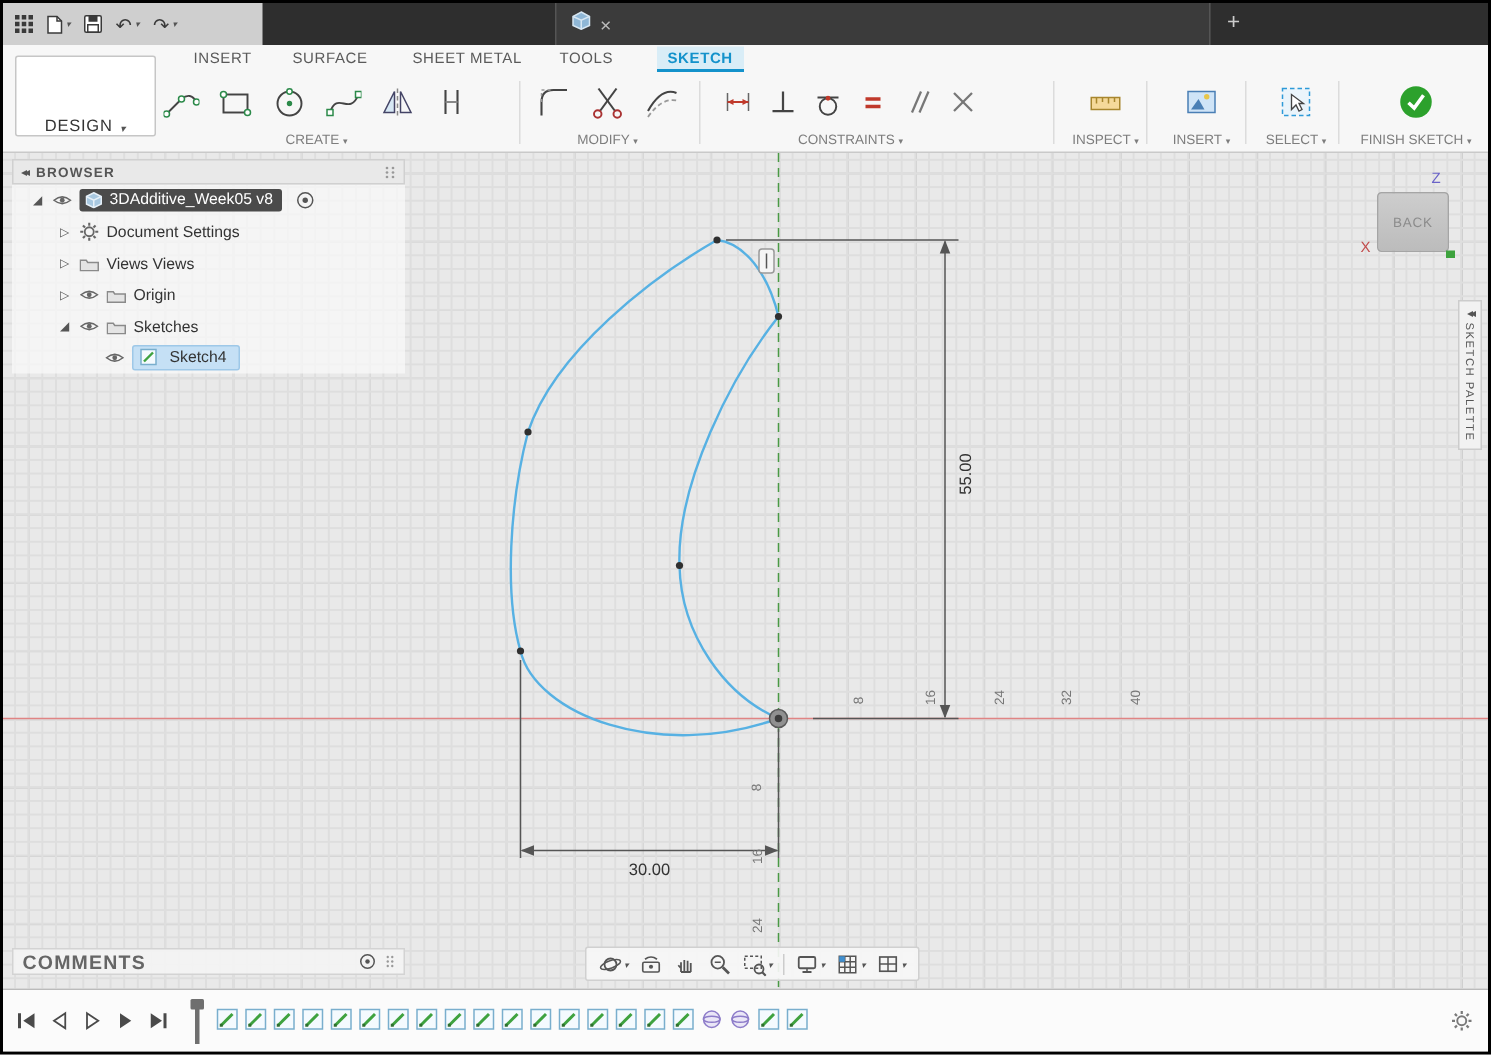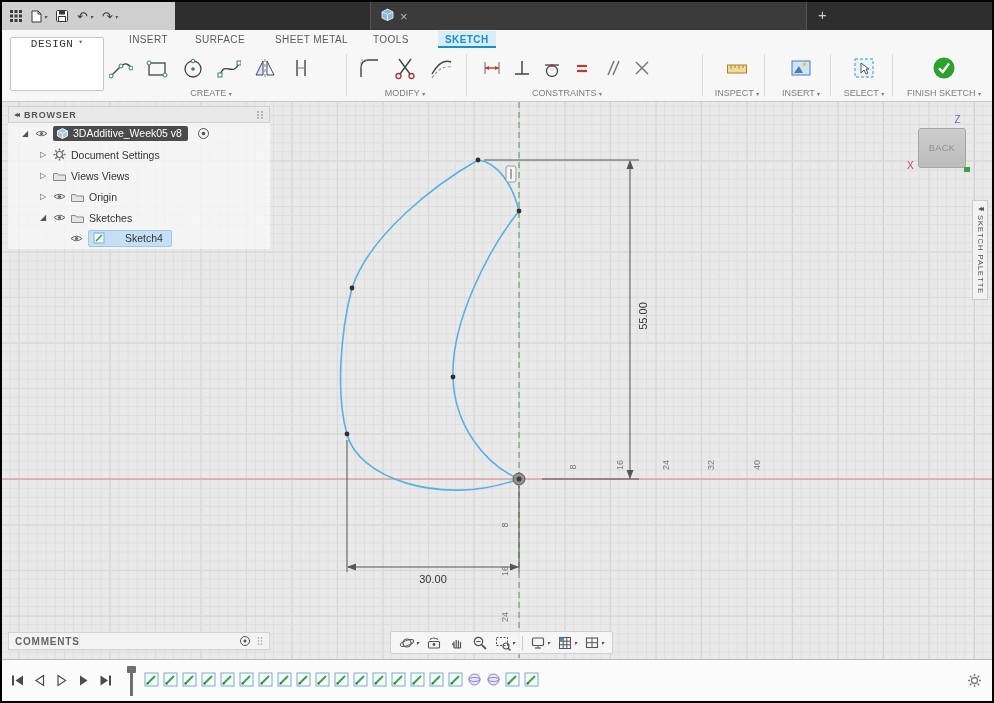--- a/index.html
+++ b/index.html
@@ -14,21 +14,21 @@
   .doc-tab { position:absolute; left:368px; top:0; width:437px; height:28px; background:#3b3b3b; border-left:1px solid #555; border-right:1px solid #555; display:flex; align-items:center; gap:6px; padding:0 10px; }
   .doc-title { color:#e8e8e8; font-size:11px; flex:1; text-align:center; white-space:nowrap; overflow:hidden; }
   .doc-close { color:#bbb; font-size:13px; cursor:pointer; }
   .newtab { position:absolute; left:816px; top:4px; color:#ccc; font-size:15px; cursor:pointer; }
   .tb-right { position:absolute; right:6px; top:0; height:28px; display:flex; align-items:center; gap:10px; }
   .user { color:#ddd; font-size:11px; }
   .help { width:16px; height:16px; border:1px solid #aaa; border-radius:50%; color:#ddd; font-size:10px; display:flex; align-items:center; justify-content:center; }
 
   
   .toolbar { position:absolute; left:0; top:28px; width:100%; height:72px; background:#f7f7f7; border-bottom:1px solid #c9c9c9; }
-  .design-btn { position:absolute; left:8px; top:7px; width:94px; height:54px; background:#fff; border:1px solid #c6c6c6; border-radius:2px; display:flex; align-items:flex-start; justify-content:center; gap:5px; font-size:11px; color:#333; letter-spacing:.5px; cursor:pointer;font-family:Liberation Mono, monospace; }
+  .design-btn { position:absolute; left:8px; top:7px; width:94px; height:54px; background:#fff; border:1px solid #c6c6c6; border-radius:2px; display:flex; align-items:flex-end; justify-content:center; gap:5px; font-size:11px; color:#333; letter-spacing:.5px; cursor:pointer; }
   .rtab { position:absolute; top:1px; height:17px; line-height:17px; font-size:10px; color:#5a5a5a; padding:0 7px; letter-spacing:.4px; cursor:pointer; }
   .rtab.active { background:#d9edf7; color:#1492cb; border-bottom:2px solid #1492cb; font-weight:bold; }
   .group { position:absolute; top:20px; display:flex; flex-direction:column; align-items:center; }
   .gicons { display:flex; align-items:center; gap:6px; height:36px; }
   .gicon { width:30px; height:30px; display:flex; align-items:center; justify-content:center; cursor:pointer; }
   .gicon.small { width:24px; }
   .glabel { font-size:9px; color:#7d7d7d; margin-top:2px; white-space:nowrap; }
   .glabel .car { font-size:6px; }
   .vsep { position:absolute; top:24px; height:42px; width:1px; background:#dcdcdc; }
 
@@ -45,35 +45,35 @@
   .tick { position:absolute; z-index:1; font-size:9px; color:#777; transform:rotate(-90deg); }
 
   
   .browser { position:absolute; left:6px; top:4px; width:262px; z-index:3; background:rgba(250,250,250,0.72); font-size:10.5px; color:#333; }
   .br-header { height:17px; background:#e9e9e9; border:1px solid #d0d0d0; display:flex; align-items:center; gap:6px; padding:0 5px; }
   .br-title { font-size:9px; font-weight:bold; color:#555; letter-spacing:.8px; flex:1; }
   .chev { font-size:8px; color:#555; letter-spacing:-2px; cursor:pointer; }
   .br-row { height:21px; display:flex; align-items:center; gap:5px; }
   .tri { font-size:8px; color:#555; width:10px; text-align:center; cursor:pointer; }
   .chip-dark { background:#4b4b4b; color:#fff; border-radius:2px; padding:1px 6px 2px 4px; display:flex; align-items:flex-end; gap:5px; }
-  .chip-blue { background:#c5e0f5; border:1px solid #9ec8e8; border-radius:2px; padding:1px 8px 2px 4px; display:flex; align-items:center; gap:20px; }
+  .chip-blue { background:#c5e0f5; border:1px solid #9ec8e8; border-radius:2px; padding:1px 8px 2px 4px; display:flex; align-items:center; gap:8px; }
 
   
   .viewcube { position:absolute; right:26px; top:26px; z-index:3; width:48px; height:40px; background:linear-gradient(#cdcdcd,#bcbcbc); border:1px solid #a5a5a5; border-radius:3px; display:flex; align-items:center; justify-content:center; font-size:9px; color:#8c8c8c; letter-spacing:.5px; cursor:pointer; }
   .vc-z { position:absolute; top:-15px; right:4px; color:#6a63c8; font-size:10px; }
   .vc-x { position:absolute; left:-12px; bottom:-4px; color:#c24d4d; font-size:10px; }
   .vc-green { position:absolute; right:-5px; bottom:-5px; width:6px; height:5px; background:#3da23d; }
 
   
   .palette-tab { position:absolute; right:4px; top:98px; z-index:3; width:16px; height:100px; background:#f2f2f2; border:1px solid #ccc; display:flex; flex-direction:column; align-items:center; padding-top:3px; cursor:pointer; }
   .pal-label { writing-mode:vertical-rl; font-size:7.5px; color:#555; letter-spacing:1px; margin-top:2px; }
 
   
   .comments { position:absolute; left:6px; top:530px; width:262px; height:18px; z-index:3; background:rgba(244,244,244,0.9); border:1px solid #d3d3d3; display:flex; align-items:center; gap:6px; padding:0 6px; }
-  .cm-label { font-size:10px; font-weight:bold; color:#666; letter-spacing:.8px; flex:1; }
+  .cm-label { font-size:13px; font-weight:bold; color:#666; letter-spacing:.8px; flex:1; }
 
   
   .navbar { position:absolute; left:388px; top:529px; height:23px; z-index:3; background:rgba(246,246,246,0.92); border:1px solid #d0d0d0; border-radius:2px; display:flex; align-items:center; gap:7px; padding:0 8px; }
   .nv { display:inline-flex; align-items:center; gap:1px; cursor:pointer; }
   .nv .car { font-size:6px; color:#555; }
   .nv-sep { width:1px; height:14px; background:#ccc; }
 
   
   .timeline { position:absolute; left:0; top:657px; width:100%; height:42px; background:#fbfbfb; border-top:1px solid #bbb; }
   .playback { position:absolute; left:8px; top:13px; display:flex; gap:7px; }

